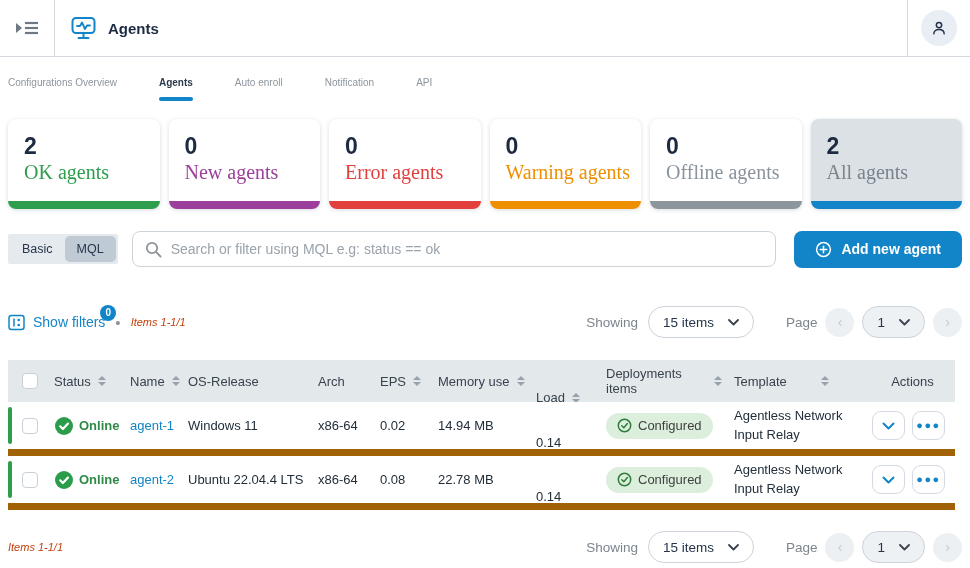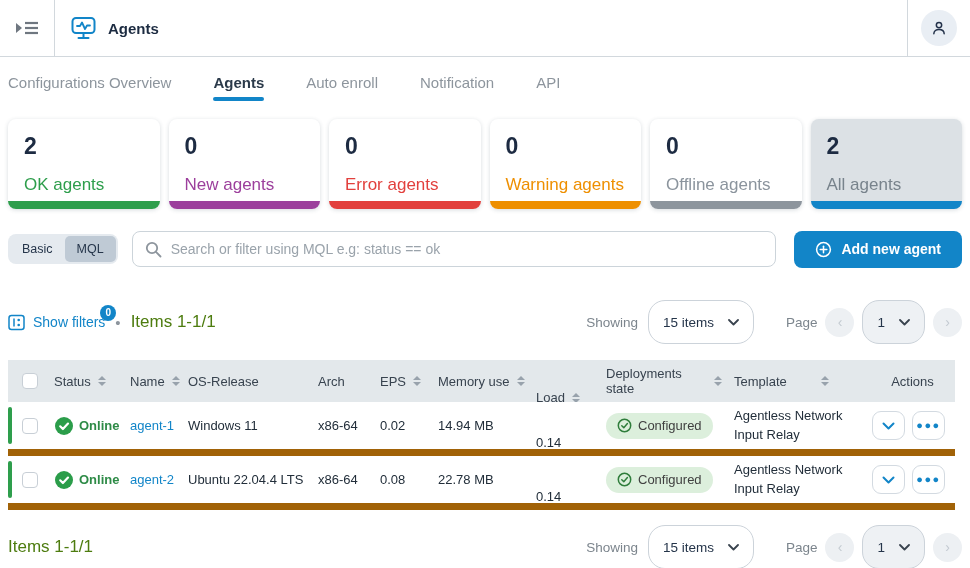--- a/index.html
+++ b/index.html
@@ -11,67 +11,67 @@
   .tb-toggle { width:55px; display:flex; align-items:center; justify-content:center;
     border-right:1px solid #d2d8dd; cursor:pointer; background:none; border-top:none; border-left:none; border-bottom:none; }
   .tb-title { display:flex; align-items:center; gap:11px; padding-left:15px; }
   .tb-title span { font-size:15px; font-weight:700; color:#1c2b41; }
   .tb-right { margin-left:auto; display:flex; align-items:center; border-left:1px solid #d2d8dd; padding:0 13px; }
   .avatar { width:36px; height:36px; border-radius:50%; background:#e9eef4; display:flex;
     align-items:center; justify-content:center; border:none; cursor:pointer; }
 
   
   .tabs { display:flex; gap:42px; padding:15px 0 0 8px; height:44px; background:#fff; }
-  .tab { font-size:15px; color:#8d959d; cursor:pointer; position:relative; padding-bottom:9px;
+  .tab { font-size:10px; color:#8d959d; cursor:pointer; position:relative; padding-bottom:9px;
     background:none; border:none; font-family:inherit; }
   .tab.active { color:#2b3a4a; font-weight:700; }
   .tab.active::after { content:""; position:absolute; left:0; right:0; bottom:0; height:4px;
     background:#1285c8; border-radius:3px; }
 
   
   .cards { display:flex; gap:9px; margin:18px 8px 0; }
   .card { flex:1; height:90px; background:#fff; border-radius:8px; position:relative;
     box-shadow:0 1px 4px rgba(40,60,80,.18); padding:14px 0 0 16px; cursor:pointer; overflow:hidden; }
   .card.selected { background:#dce1e5; }
   .card-count { font-size:23px; font-weight:700; color:#1d2b42; line-height:1.2; }
-  .card-label { font-size:17px; margin-top:14px; }
+  .card-label { font-size:20px; margin-top:0;font-family:Liberation Serif, serif; }
   .card-bar { position:absolute; left:0; right:0; bottom:0; height:8px; }
   .cards .card:nth-child(1) .card-bar{background:#2e9e4c} .cards .card:nth-child(1) .card-label{color:#2e9e4c}
   .cards .card:nth-child(2) .card-bar{background:#9c3f9c} .cards .card:nth-child(2) .card-label{color:#9c3f9c}
   .cards .card:nth-child(3) .card-bar{background:#e2403d} .cards .card:nth-child(3) .card-label{color:#e2403d}
   .cards .card:nth-child(4) .card-bar{background:#ee8f00} .cards .card:nth-child(4) .card-label{color:#ee8f00}
   .cards .card:nth-child(5) .card-bar{background:#8d959d} .cards .card:nth-child(5) .card-label{color:#8b949d}
   .cards .card:nth-child(6) .card-bar{background:#1285c8} .cards .card:nth-child(6) .card-label{color:#78838c}
 
   
   .toolbar { display:flex; align-items:center; margin:22px 8px 0; height:36px; }
-  .seg { display:flex; background:#e5eaef; border-radius:8px; padding:2px; height:30px; }
+  .seg { display:flex; background:#e5eaef; border-radius:2px; padding:2px; height:30px; }
   .seg button { border:none; font-family:inherit; font-size:12.5px; color:#25354a; padding:0 12px;
     background:transparent; border-radius:5px; cursor:pointer; }
   .seg button.on { background:#bfcad5; }
   .searchbox { flex:1; display:flex; align-items:center; gap:9px; margin:0 18px 0 14px; height:36px;
     border:1px solid #ccd4da; border-radius:8px; padding:0 12px; background:#fff; }
   .searchbox input { flex:1; border:none; outline:none; font-family:inherit; font-size:14px; color:#222e3a; }
   .searchbox input::placeholder { color:#9aa3ab; }
   .btn-primary { display:flex; align-items:center; gap:9px; background:#1285c8; color:#fff; border:none;
     border-radius:8px; height:37px; padding:0 21px; font-size:14px; font-weight:700; font-family:inherit; cursor:pointer; }
 
   
   .listbar { display:flex; align-items:center; justify-content:space-between; margin:40px 8px 0; height:30px; }
   .lb-left { display:flex; align-items:center; gap:10px; }
   .showfilters { display:flex; align-items:center; gap:8px; color:#1285c8; font-size:14px;
     background:none; border:none; font-family:inherit; cursor:pointer; position:relative; }
   .filterbadge { position:absolute; top:-9px; right:-11px; min-width:16px; height:16px; border-radius:8px;
     background:#1285c8; color:#fff; font-size:10px; font-weight:700; display:flex; align-items:center; justify-content:center; padding:0 3px; }
   .dot-sep { color:#8d959d; font-size:15px; }
-  .items-count { color:#4d7c0f; font-size:17px; }
+  .items-count { color:#c2410c; font-size:11px;font-style:italic; }
   .pager { display:flex; align-items:center; gap:10px; }
   .pager .lbl { color:#7c858d; font-size:13.5px; }
   .pill { display:flex; align-items:center; gap:14px; border:1px solid #ccd3da; background:#fff;
-    border-radius:17px; height:44px; padding:0 14px; font-size:13.5px; color:#25354a; font-family:inherit; cursor:pointer; }
+    border-radius:17px; height:32px; padding:0 14px; font-size:13.5px; color:#25354a; font-family:inherit; cursor:pointer; }
   .pill.gray { background:#eef1f4; }
   .navbtn { width:29px; height:29px; border-radius:50%; border:none; background:#edf0f3; color:#c3cad1;
     font-size:14px; display:flex; align-items:center; justify-content:center; cursor:default; font-family:inherit; }
   .pager .grp { display:flex; align-items:center; gap:8px; margin-left:22px; }
 
   
   .tbl { margin:23px 15px 0 8px; }
   .thead { display:flex; align-items:center; height:42px; background:#e3e8eb; font-size:13px; color:#38434f; }
   .trow { display:flex; align-items:center; height:54px; background:#fff; border-bottom:7px solid #a16207;
     font-size:13px; position:relative; }
@@ -287,21 +287,21 @@
         </span>
     </div>
     <div class="cell col-load">
       <span>Load</span>
       <span class="sort">
           <i class="up"></i>
           <i class="down"></i>
         </span>
     </div>
     <div class="cell col-dep">
-      <span>Deployments state</span>
+      <span>Deployments items</span>
       <span class="sort">
           <i class="up"></i>
           <i class="down"></i>
         </span>
     </div>
     <div class="cell col-tpl">
       <span>Template</span>
       <span class="sort">
           <i class="up"></i>
           <i class="down"></i>

